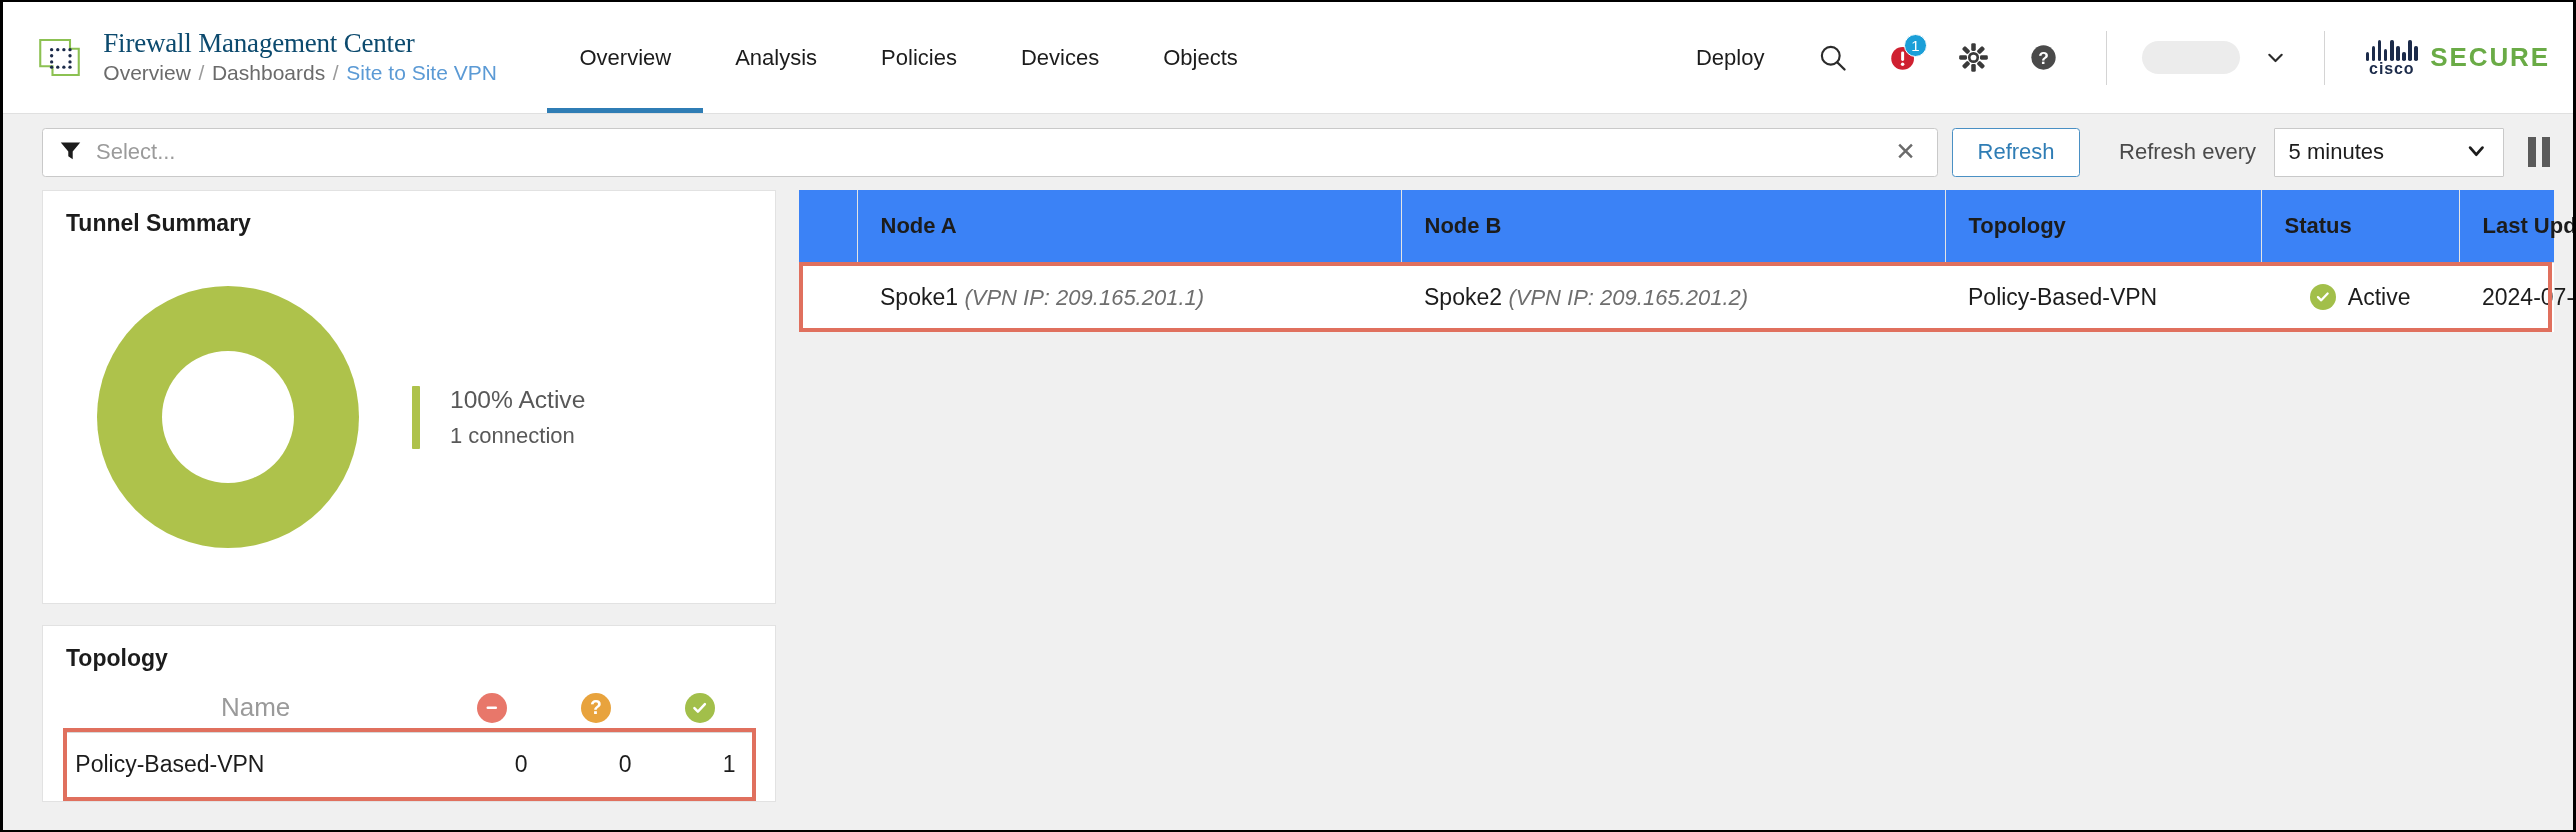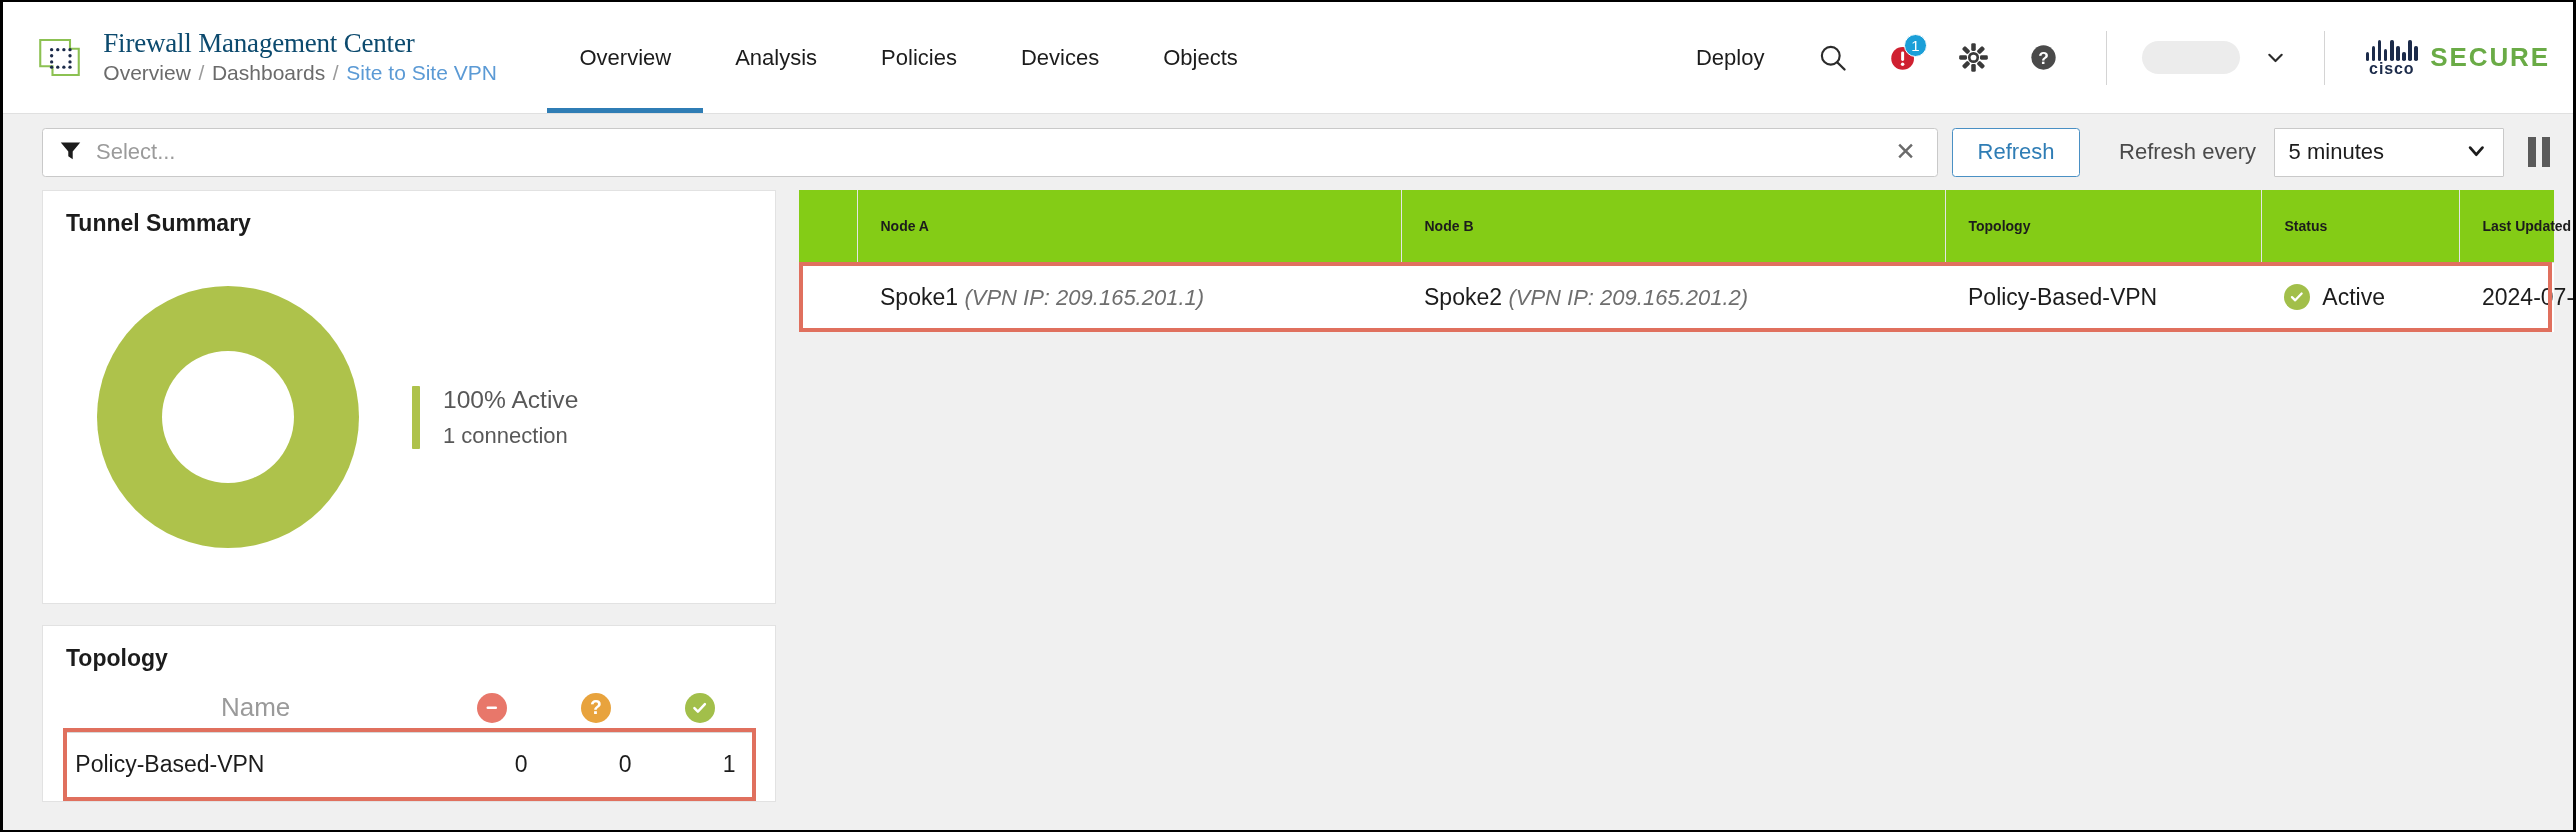--- a/index.html
+++ b/index.html
@@ -311,21 +311,21 @@
     left: 50%; top: 50%;
     transform: translate(-50%,-50%);
     width: 132px; height: 132px;
     background: #ffffff;
     border-radius: 50%;
   }
 
   .legend {
     display: flex;
     align-items: stretch;
-    gap: 23px;
+    gap: 30px;
   }
   .legend-bar { width: 8px; background: #aec24b; border-radius: 0.9px; }
   .legend-text { display: flex; flex-direction: column; justify-content: center; gap: 8.8px; }
   .legend-main { font-size: 24.6px; color: #585858; white-space: nowrap; }
   .legend-sub  { font-size: 22px; color: #585858; white-space: nowrap; }
 
   
   .topology-card { flex: 1; min-height: 0; position: relative; overflow: hidden; }
 
   .topo-table { width: 100%; padding: 19.3px 23px 0 23px; }
@@ -398,25 +398,25 @@
   }
 
   .vpn-table {
     width: 100%;
     border-collapse: collapse;
     table-layout: fixed;
     background: #ffffff;
   }
 
   .vpn-table thead th {
-    background: #84cc16;
+    background: #3b82f6;
     border-bottom: 0.9px solid #dcdcdc;
     border-right: 0.9px solid #e4e4e4;
     height: 72px;
-    font-size: 14px;
+    font-size: 22px;
     font-weight: 700;
     color: #1c1c1c;
     text-align: left;
     padding: 0 23px;
     white-space: nowrap;
     vertical-align: middle;
   }
   .vpn-table thead th.col-spacer { width: 58px; padding: 0; }
   .vpn-table thead th:last-child { border-right: none; }
 
@@ -430,21 +430,21 @@
     vertical-align: middle;
   }
   .vpn-table tbody td.col-spacer { padding: 0; }
 
   .vpn-ip {
     font-style: italic;
     color: #6e6e6e;
     font-size: 22px;
   }
 
-  .status-cell { display: flex; align-items: center; gap: 12.3px; }
+  .status-cell { display: flex; align-items: center; gap: 12.3px; justify-content: center; }
   .status-check {
     width: 26px; height: 26px; border-radius: 50%;
     background: #a2bf4a;
     display: flex; align-items: center; justify-content: center;
     flex: none;
   }
 
   .row-highlight {
     position: absolute;
     border: 4.4px solid #e0705e;

